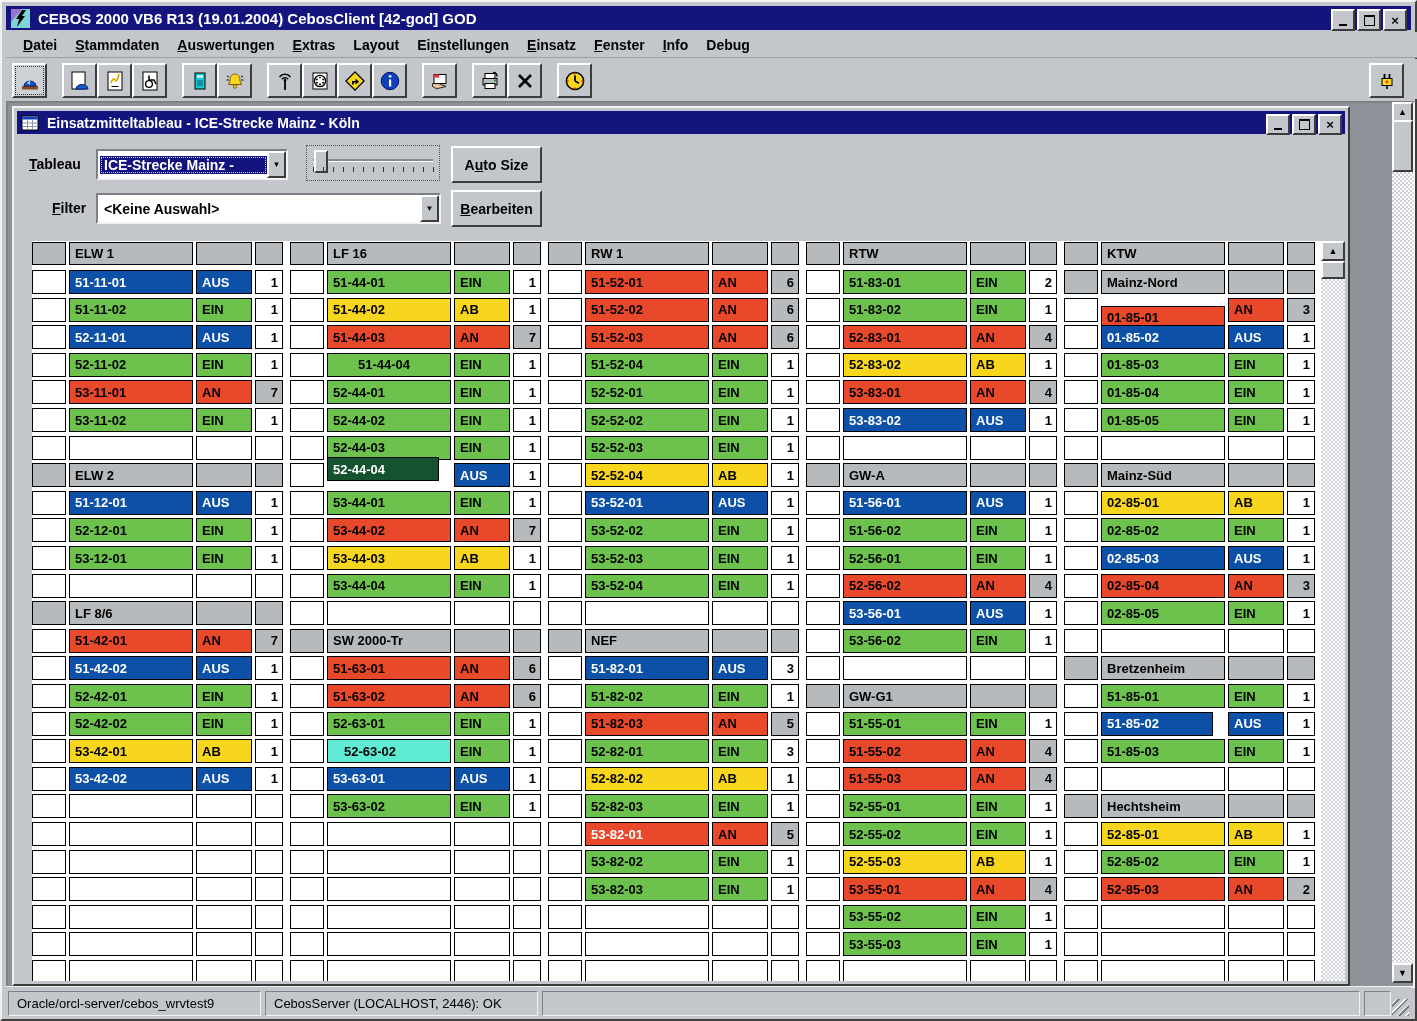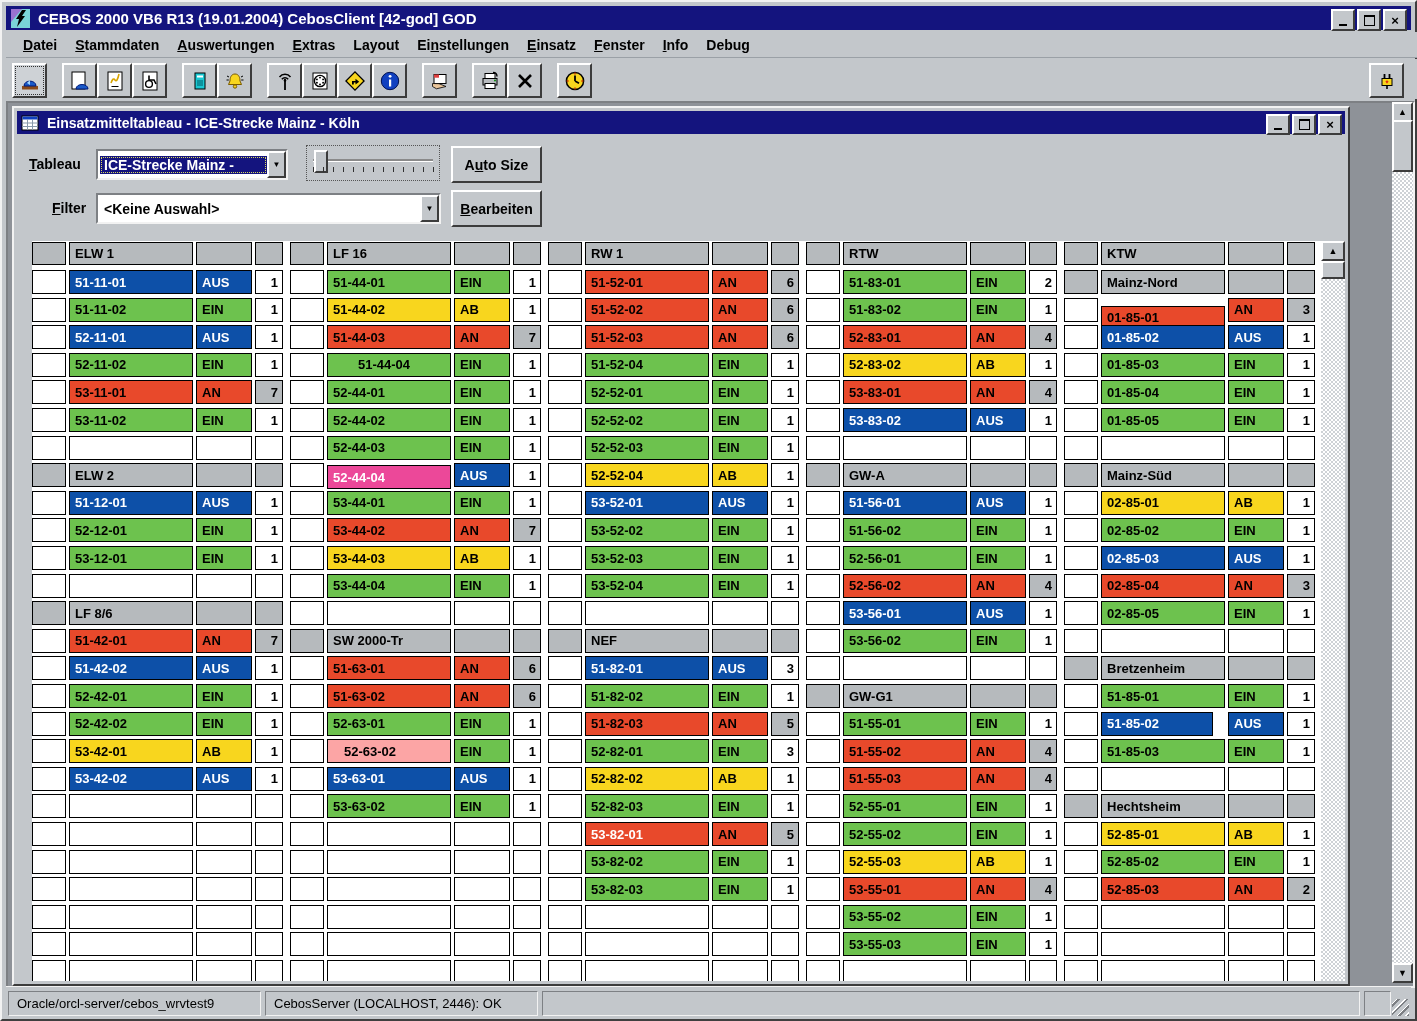--- a/index.html
+++ b/index.html
@@ -441,21 +441,21 @@
             <div class="cell num" style="left: 223px; width: 28px; top: 139.4px; height: 24px; background: rgb(255, 255, 255); color: rgb(0, 0, 0);">1</div>
             <div class="cell " style="left: 0px; width: 34px; top: 167px; height: 24px; background: rgb(255, 255, 255); color: rgb(0, 0, 0);"></div>
             <div class="cell txt" style="left: 37px; width: 124px; top: 167px; height: 24px; background: rgb(109, 194, 78); color: rgb(0, 0, 0);">52-44-02</div>
             <div class="cell txt" style="left: 164px; width: 56px; top: 167px; height: 24px; background: rgb(109, 194, 78); color: rgb(0, 0, 0);">EIN</div>
             <div class="cell num" style="left: 223px; width: 28px; top: 167px; height: 24px; background: rgb(255, 255, 255); color: rgb(0, 0, 0);">1</div>
             <div class="cell " style="left: 0px; width: 34px; top: 194.6px; height: 24px; background: rgb(255, 255, 255); color: rgb(0, 0, 0);"></div>
             <div class="cell txt" style="left: 37px; width: 124px; top: 194.6px; height: 24px; background: rgb(109, 194, 78); color: rgb(0, 0, 0);">52-44-03</div>
             <div class="cell txt" style="left: 164px; width: 56px; top: 194.6px; height: 24px; background: rgb(109, 194, 78); color: rgb(0, 0, 0);">EIN</div>
             <div class="cell num" style="left: 223px; width: 28px; top: 194.6px; height: 24px; background: rgb(255, 255, 255); color: rgb(0, 0, 0);">1</div>
             <div class="cell " style="left: 0px; width: 34px; top: 222.2px; height: 24px; background: rgb(255, 255, 255); color: rgb(0, 0, 0);"></div>
-            <div class="cell txt" style="left: 37px; width: 124px; top: 224px; height: 24px; background: #ec4899; color: rgb(255, 255, 255);">52-44-04</div>
+            <div class="cell txt" style="left: 37px; width: 112px; top: 216px; height: 24px; background: #14532d; color: rgb(255, 255, 255);">52-44-04</div>
             <div class="cell txt" style="left: 164px; width: 56px; top: 222.2px; height: 24px; background: rgb(13, 80, 168); color: rgb(255, 255, 255);">AUS</div>
             <div class="cell num" style="left: 223px; width: 28px; top: 222.2px; height: 24px; background: rgb(255, 255, 255); color: rgb(0, 0, 0);">1</div>
             <div class="cell " style="left: 0px; width: 34px; top: 249.8px; height: 24px; background: rgb(255, 255, 255); color: rgb(0, 0, 0);"></div>
             <div class="cell txt" style="left: 37px; width: 124px; top: 249.8px; height: 24px; background: rgb(109, 194, 78); color: rgb(0, 0, 0);">53-44-01</div>
             <div class="cell txt" style="left: 164px; width: 56px; top: 249.8px; height: 24px; background: rgb(109, 194, 78); color: rgb(0, 0, 0);">EIN</div>
             <div class="cell num" style="left: 223px; width: 28px; top: 249.8px; height: 24px; background: rgb(255, 255, 255); color: rgb(0, 0, 0);">1</div>
             <div class="cell " style="left: 0px; width: 34px; top: 277.4px; height: 24px; background: rgb(255, 255, 255); color: rgb(0, 0, 0);"></div>
             <div class="cell txt" style="left: 37px; width: 124px; top: 277.4px; height: 24px; background: rgb(232, 73, 43); color: rgb(0, 0, 0);">53-44-02</div>
             <div class="cell txt" style="left: 164px; width: 56px; top: 277.4px; height: 24px; background: rgb(232, 73, 43); color: rgb(0, 0, 0);">AN</div>
             <div class="cell num" style="left: 223px; width: 28px; top: 277.4px; height: 24px; background: rgb(182, 186, 189); color: rgb(0, 0, 0);">7</div>
@@ -481,21 +481,21 @@
             <div class="cell num" style="left: 223px; width: 28px; top: 415.4px; height: 24px; background: rgb(182, 186, 189); color: rgb(0, 0, 0);">6</div>
             <div class="cell " style="left: 0px; width: 34px; top: 443px; height: 24px; background: rgb(255, 255, 255); color: rgb(0, 0, 0);"></div>
             <div class="cell txt" style="left: 37px; width: 124px; top: 443px; height: 24px; background: rgb(232, 73, 43); color: rgb(0, 0, 0);">51-63-02</div>
             <div class="cell txt" style="left: 164px; width: 56px; top: 443px; height: 24px; background: rgb(232, 73, 43); color: rgb(0, 0, 0);">AN</div>
             <div class="cell num" style="left: 223px; width: 28px; top: 443px; height: 24px; background: rgb(182, 186, 189); color: rgb(0, 0, 0);">6</div>
             <div class="cell " style="left: 0px; width: 34px; top: 470.6px; height: 24px; background: rgb(255, 255, 255); color: rgb(0, 0, 0);"></div>
             <div class="cell txt" style="left: 37px; width: 124px; top: 470.6px; height: 24px; background: rgb(109, 194, 78); color: rgb(0, 0, 0);">52-63-01</div>
             <div class="cell txt" style="left: 164px; width: 56px; top: 470.6px; height: 24px; background: rgb(109, 194, 78); color: rgb(0, 0, 0);">EIN</div>
             <div class="cell num" style="left: 223px; width: 28px; top: 470.6px; height: 24px; background: rgb(255, 255, 255); color: rgb(0, 0, 0);">1</div>
             <div class="cell " style="left: 0px; width: 34px; top: 498.2px; height: 24px; background: rgb(255, 255, 255); color: rgb(0, 0, 0);"></div>
-            <div class="cell txt" style="left: 37px; width: 124px; top: 498.2px; height: 24px; background: #fca5a5; color: rgb(0, 0, 0); padding-left: 16px;">52-63-02</div>
+            <div class="cell txt" style="left: 37px; width: 124px; top: 498.2px; height: 24px; background: #5eead4; color: rgb(0, 0, 0); padding-left: 16px;">52-63-02</div>
             <div class="cell txt" style="left: 164px; width: 56px; top: 498.2px; height: 24px; background: rgb(109, 194, 78); color: rgb(0, 0, 0);">EIN</div>
             <div class="cell num" style="left: 223px; width: 28px; top: 498.2px; height: 24px; background: rgb(255, 255, 255); color: rgb(0, 0, 0);">1</div>
             <div class="cell " style="left: 0px; width: 34px; top: 525.8px; height: 24px; background: rgb(255, 255, 255); color: rgb(0, 0, 0);"></div>
             <div class="cell txt" style="left: 37px; width: 124px; top: 525.8px; height: 24px; background: rgb(13, 80, 168); color: rgb(255, 255, 255);">53-63-01</div>
             <div class="cell txt" style="left: 164px; width: 56px; top: 525.8px; height: 24px; background: rgb(13, 80, 168); color: rgb(255, 255, 255);">AUS</div>
             <div class="cell num" style="left: 223px; width: 28px; top: 525.8px; height: 24px; background: rgb(255, 255, 255); color: rgb(0, 0, 0);">1</div>
             <div class="cell " style="left: 0px; width: 34px; top: 553.4px; height: 24px; background: rgb(255, 255, 255); color: rgb(0, 0, 0);"></div>
             <div class="cell txt" style="left: 37px; width: 124px; top: 553.4px; height: 24px; background: rgb(109, 194, 78); color: rgb(0, 0, 0);">53-63-02</div>
             <div class="cell txt" style="left: 164px; width: 56px; top: 553.4px; height: 24px; background: rgb(109, 194, 78); color: rgb(0, 0, 0);">EIN</div>
             <div class="cell num" style="left: 223px; width: 28px; top: 553.4px; height: 24px; background: rgb(255, 255, 255); color: rgb(0, 0, 0);">1</div>

